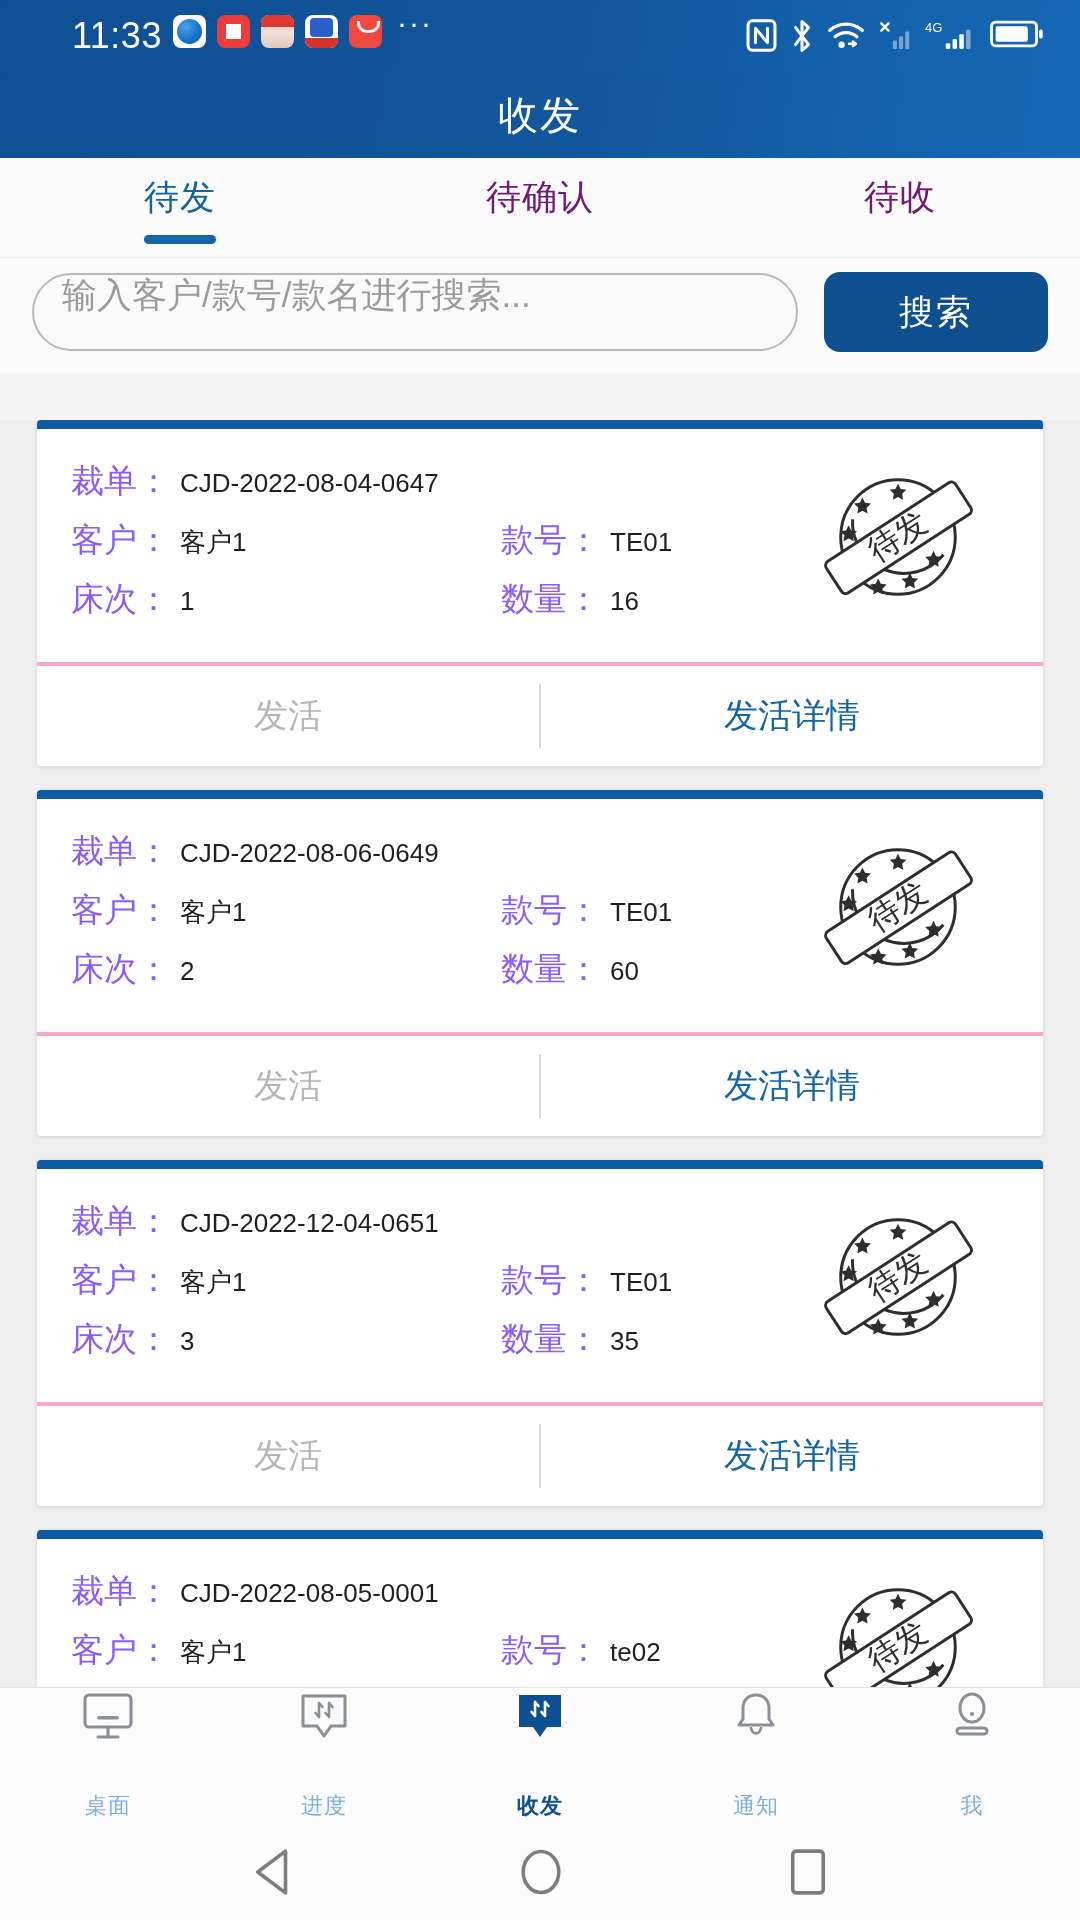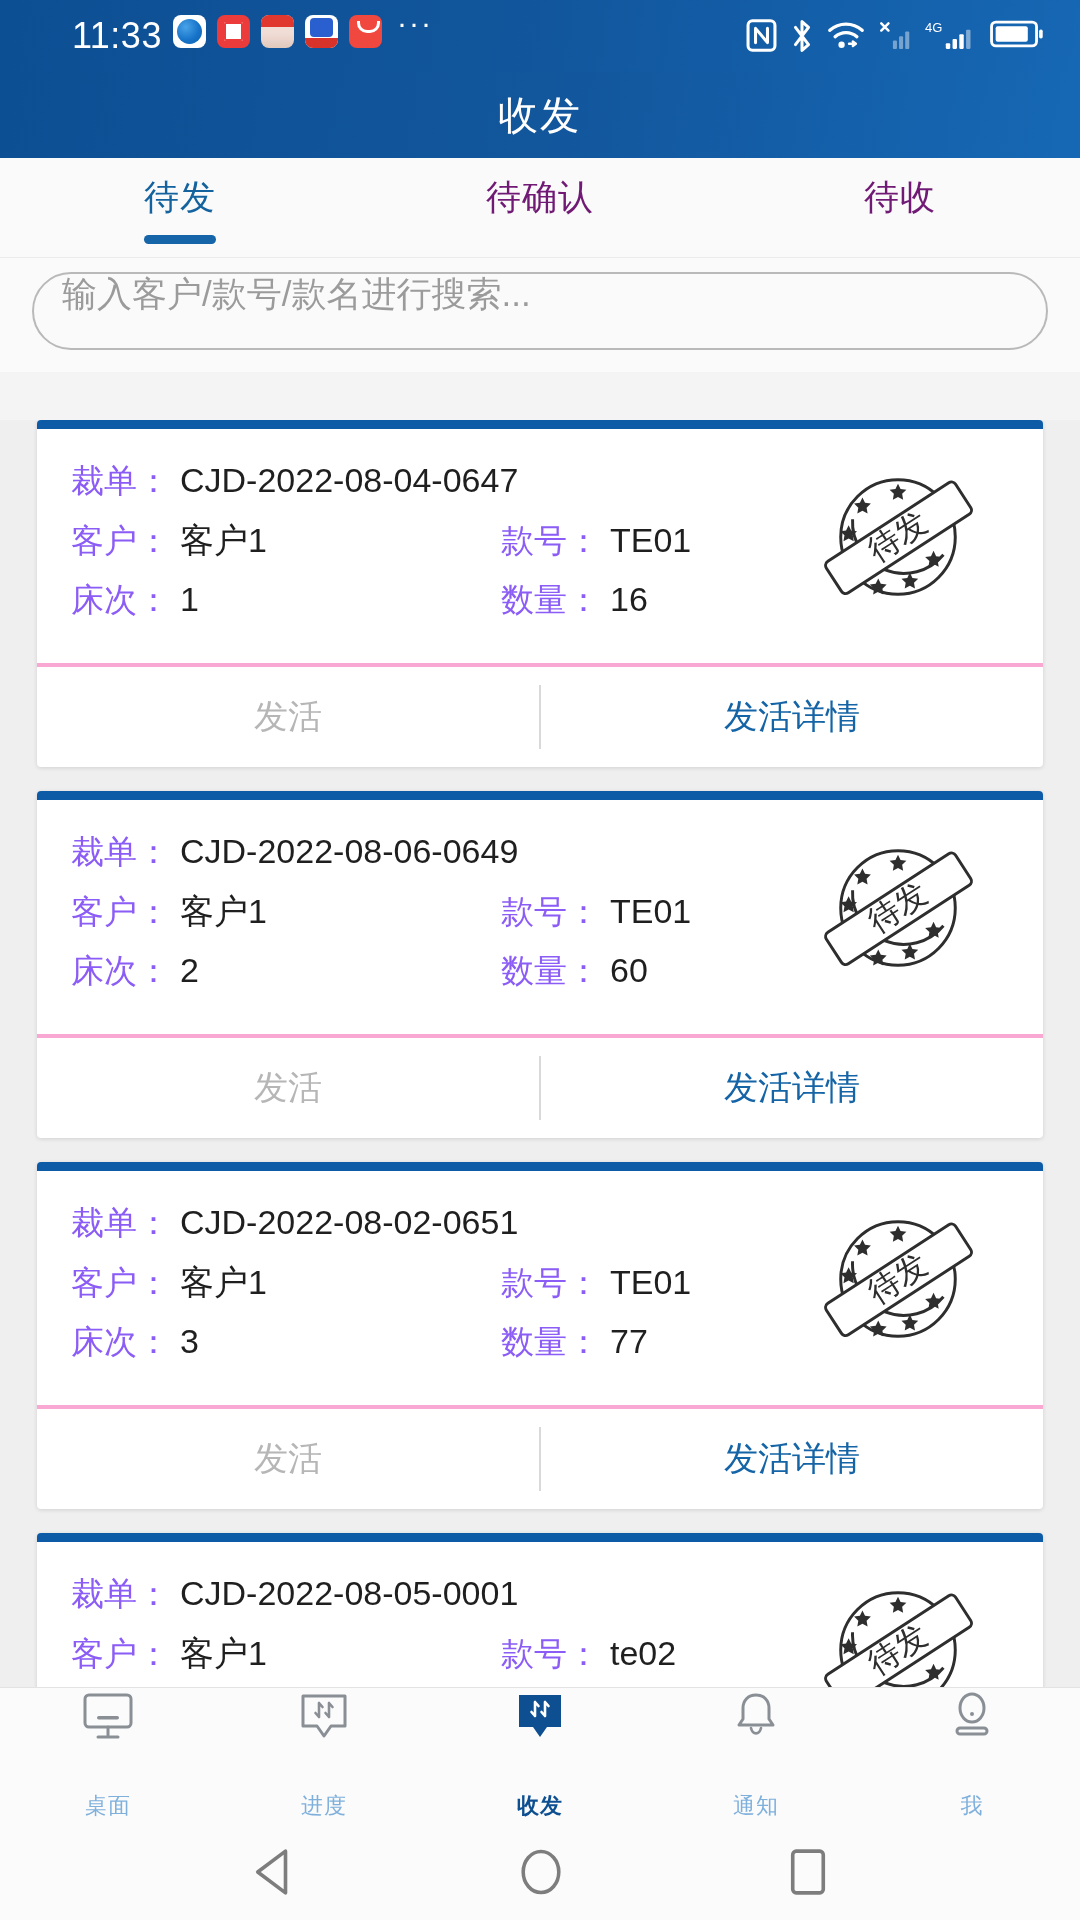--- a/index.html
+++ b/index.html
@@ -95,21 +95,21 @@
     background:#ffffff; border-radius:4px; margin-bottom:24px;
     box-shadow:0 1px 4px rgba(0,0,0,0.13); overflow:hidden;
   }
   .card-top{ height:9px; background:#0d5aa7; width:100%; }
   .card-body{ position:relative; padding:30px 34px 26px 34px; }
   .crow{ display:flex; align-items:center; margin-bottom:14px; }
   .crow:last-child{ margin-bottom:0; }
   .cfield{ display:flex; align-items:baseline; }
   .cfield.w1{ width:430px; }
   .clab{ font-size:33px; color:#8b5cf6; white-space:nowrap; }
-  .cval{ font-size:34px; color:#1f1f1f; margin-left:10px; white-space:nowrap; }
+  .cval{ font-size:26px; color:#1f1f1f; margin-left:10px; white-space:nowrap; }
   .cval.mono{ letter-spacing:0px; }
 
   .stamp{
     position:absolute; right:66px; top:32px; width:158px; height:152px;
   }
   .card-actions{
     display:flex; align-items:stretch; height:104px;
     border-top:4px solid #f9a8d4;
   }
   .act{
@@ -212,20 +212,21 @@
     <div class="tab">
       <span class="tlabel">待收</span>
       <span class="tbar"></span>
     </div>
   </div>
 
   <div class="searchrow">
     <div class="searchbox">
       <input type="text" placeholder="输入客户/款号/款名进行搜索..." style="">
     </div>
+    <button class="searchbtn">搜索</button>
   </div>
 
   <div class="listwrap">
 
     <div class="card">
       <div class="card-top"></div>
       <div class="card-body">
         <div class="crow">
           <div class="cfield">
             <span class="clab">裁单：</span>
@@ -332,41 +333,41 @@
         <div class="act primary">发活详情</div>
       </div>
     </div>
 
     <div class="card">
       <div class="card-top"></div>
       <div class="card-body">
         <div class="crow">
           <div class="cfield">
             <span class="clab">裁单：</span>
-            <span class="cval mono">CJD-2022-08-02-0651</span>
+            <span class="cval mono">CJD-2022-12-04-0651</span>
           </div>
         </div>
         <div class="crow">
           <div class="cfield w1">
             <span class="clab">客户：</span>
             <span class="cval">客户1</span>
           </div>
           <div class="cfield">
             <span class="clab">款号：</span>
             <span class="cval">TE01</span>
           </div>
         </div>
         <div class="crow">
           <div class="cfield w1">
             <span class="clab">床次：</span>
             <span class="cval">3</span>
           </div>
           <div class="cfield">
             <span class="clab">数量：</span>
-            <span class="cval">77</span>
+            <span class="cval">35</span>
           </div>
         </div>
         <svg class="stamp" viewBox="0 0 160 152">
           <g fill="none" stroke="#2e2e2e" stroke-width="3">
             <circle cx="80" cy="76" r="58"></circle>
             <path d="M34 58a52 52 0 0 0 92 36"></path>
           </g>
           <g fill="#2e2e2e">
             <path d="M80 22l2.6 5.4 5.9.8-4.3 4.1 1 5.9-5.2-2.8-5.2 2.8 1-5.9-4.3-4.1 5.9-.8z"></path>
             <path d="M44 36l2.6 5.4 5.9.8-4.3 4.1 1 5.9-5.2-2.8-5.2 2.8 1-5.9-4.3-4.1 5.9-.8z"></path>

